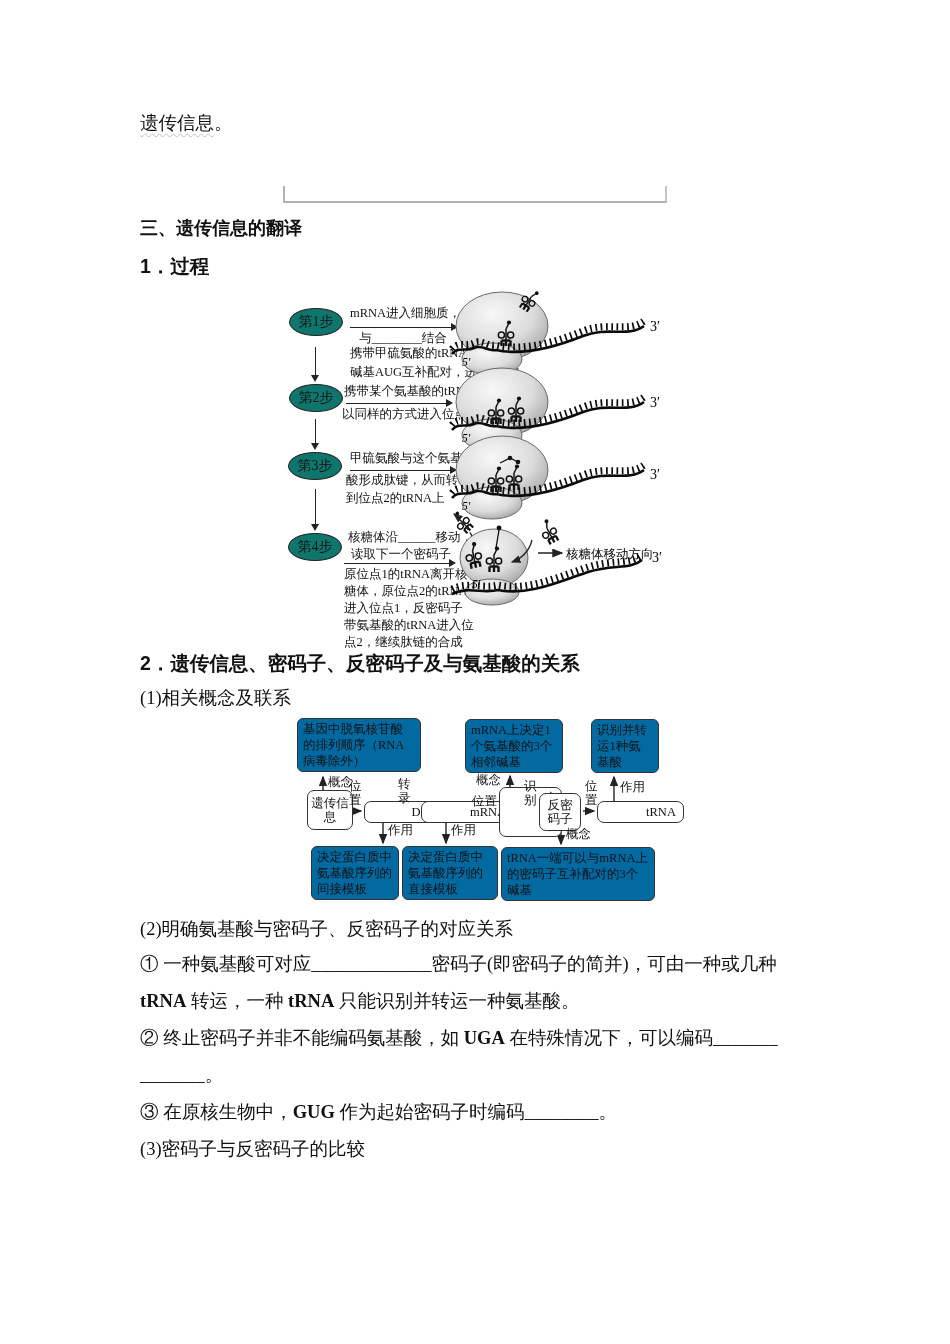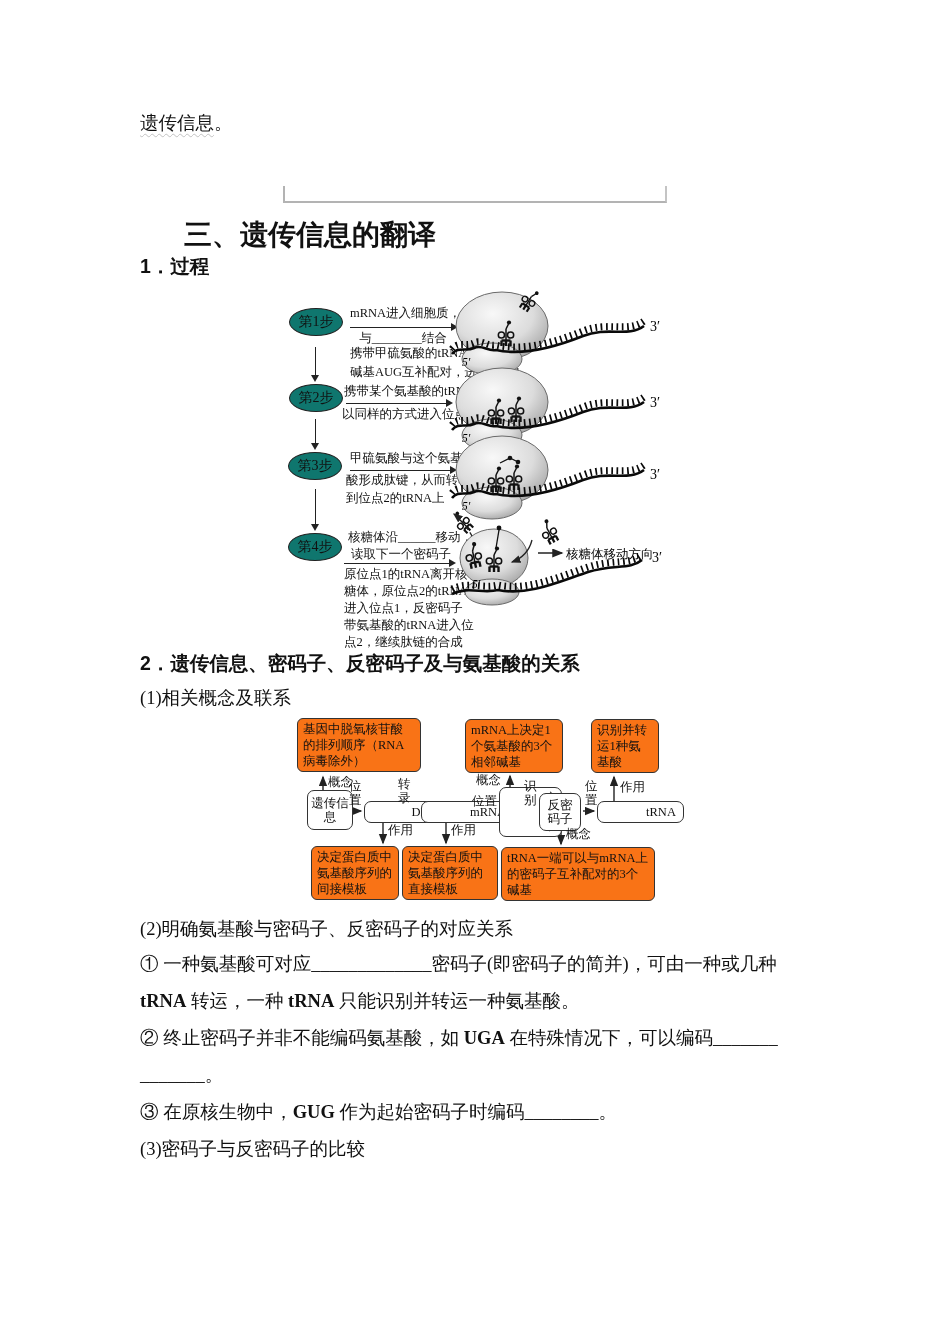--- a/index.html
+++ b/index.html
@@ -1,40 +1,40 @@
 <!DOCTYPE html>
 <html><head>
 <meta charset="utf-8">
 <style>
   html,body{margin:0;padding:0;background:#e8e8e8;}
   .page{position:relative;width:950px;height:1344px;background:#ffffff;margin:0 auto;
         font-family:"Liberation Serif",serif;color:#111;overflow:hidden;}
   .t{position:absolute;white-space:nowrap;}
   .body{font-size:18.5px;line-height:23px;}
-  .h-sans{font-family:"Liberation Sans",sans-serif;font-weight:bold;font-size:28px;margin-left:44px;}
+  .h-sans{font-family:"Liberation Sans",sans-serif;font-weight:bold;font-size:18px;}
   .h-sans2{font-family:"Liberation Sans",sans-serif;font-weight:bold;font-size:19.5px;}
   .wavy{text-decoration-line:underline;text-decoration-style:wavy;text-decoration-color:#c2c2c2;
         text-decoration-thickness:1px;text-underline-offset:4px;}
   
   .frame-bottom{position:absolute;left:283px;top:186px;width:380px;height:15px;
         border-left:2px solid #b3b3b3;border-right:2px solid #c4c4c4;border-bottom:2px solid #b3b3b3;}
   
   .dg{position:absolute;font-size:12.5px;line-height:17px;white-space:nowrap;}
   .ctr{text-align:center;}
   .step-ellipse{position:absolute;width:52px;height:26px;border:1.4px solid #222;border-radius:50%;
         background:#0f766e;display:flex;align-items:center;justify-content:center;font-size:14px;}
   .varrow{position:absolute;width:0;border-left:1.6px solid #222;}
   .varrow::after{content:"";position:absolute;left:-5.3px;bottom:-7px;
         border:4.5px solid transparent;border-top:7px solid #222;border-bottom:0;}
   .harrow{position:absolute;height:0;border-top:1.5px solid #222;}
   .harrow::after{content:"";position:absolute;right:-7px;top:-4.8px;
         border:4px solid transparent;border-left:7px solid #222;border-right:0;}
   
   .cmap{position:absolute;left:290px;top:710px;width:375px;height:205px;font-size:12.5px;}
-  .mapbox{position:absolute;border:1.3px solid #333;border-radius:6px;background:#f97316;
+  .mapbox{position:absolute;border:1.3px solid #333;border-radius:6px;background:#0369a1;
         padding:2px 5px;line-height:1.28;word-break:break-all;}
   .mapnode{position:absolute;border:1.3px solid #333;border-radius:7px;background:#fff;
         display:flex;align-items:center;justify-content:center;text-align:center;line-height:1.15;padding-left:41px;}
   .stack{word-break:break-all;width:1.05em;line-height:1.12;}
   .mlabel{position:absolute;line-height:1.08;white-space:nowrap;}
   .mlabel.stack{white-space:normal;}
   svg text{font-family:"Liberation Serif",serif;}
   .prime{font-style:italic;}
 </style>
 </head>

